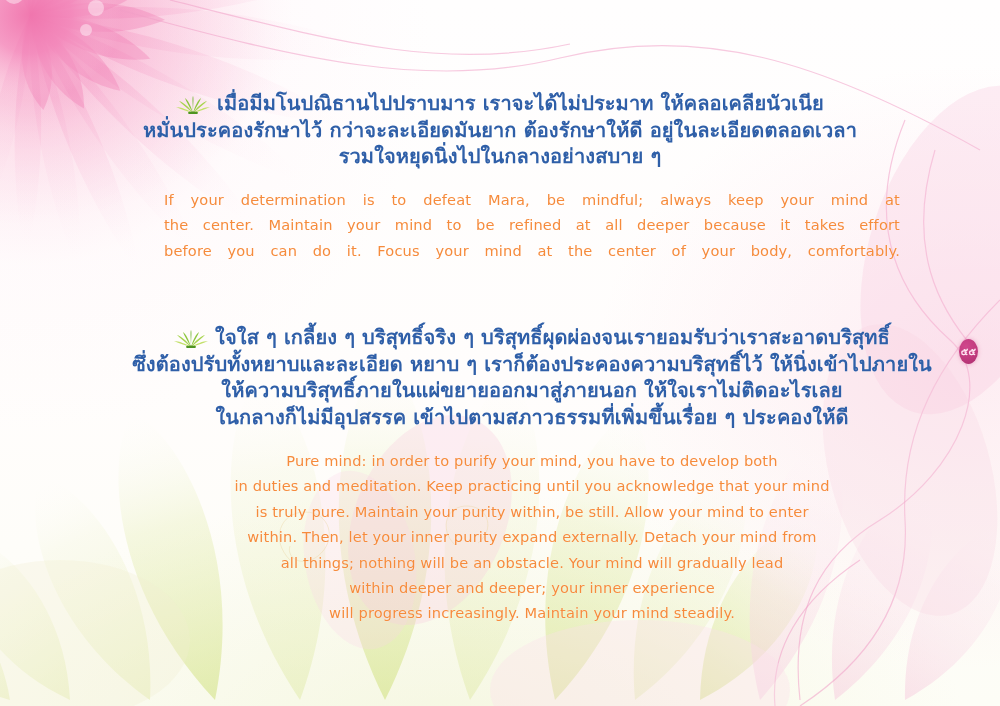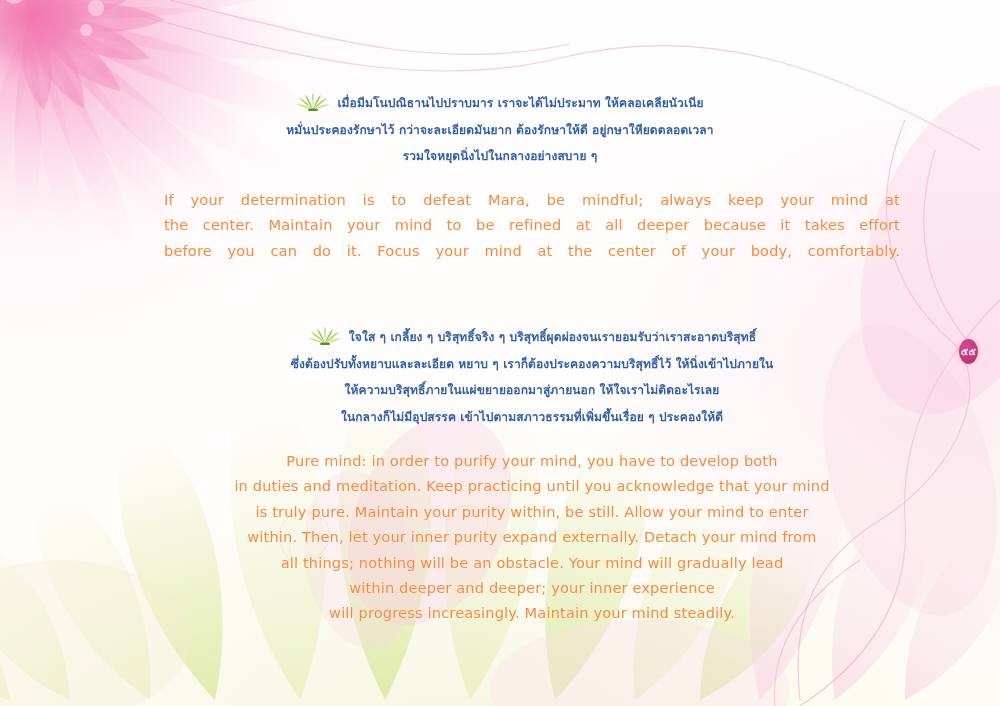--- a/index.html
+++ b/index.html
@@ -34,21 +34,21 @@
   
   #content{
     position:absolute;left:0;top:0;width:1000px;height:706px;
   }
 
   .block{position:absolute;width:100%;text-align:center;}
 
   .thai{
     color:#2f5fa8;
     font-weight:bold;
-    font-size:12px;
+    font-size:20px;
     line-height:26.5px;
     letter-spacing:.1px;
     text-shadow:0 0 1px rgba(255,255,255,.9);
   }
   .thai .ln{display:block;white-space:nowrap;}
 
   .bullet-lotus{
     display:inline-block;
     vertical-align:-4px;
     width:34px;height:19px;
@@ -290,21 +290,21 @@
               <path d="M17 18 C21 11, 24 6, 25 3 C22 5, 19 11, 17 18 Z" fill="#8dc63f"></path>
               <path d="M17 18 C11 13, 6 9, 3 6 C7 7, 13 12, 17 18 Z" fill="#a8d44f"></path>
               <path d="M17 18 C23 13, 28 9, 31 6 C27 7, 21 12, 17 18 Z" fill="#a8d44f"></path>
               <path d="M17 18 C10 16, 4 14, 0 12 C5 12, 12 15, 17 18 Z" fill="#c3e06a"></path>
               <path d="M17 18 C24 16, 30 14, 34 12 C29 12, 22 15, 17 18 Z" fill="#c3e06a"></path>
               <ellipse cx="17" cy="18" rx="5" ry="1.4" fill="#4f9421"></ellipse>
             </g>
           </svg>
         </span><span>เมื่อมีมโนปณิธานไปปราบมาร เราจะได้ไม่ประมาท ให้คลอเคลียนัวเนีย</span>
       </span>
-      <span class="ln">หมั่นประคองรักษาไว้ กว่าจะละเอียดมันยาก ต้องรักษาให้ดี อยู่กษาใหียดตลอดเวลา</span>
+      <span class="ln">หมั่นประคองรักษาไว้ กว่าจะละเอียดมันยาก ต้องรักษาให้ดี อยู่ในละเอียดตลอดเวลา</span>
       <span class="ln">รวมใจหยุดนิ่งไปในกลางอย่างสบาย ๆ</span>
     </div>
 
     <div class="block eng" id="s1-eng" style="top:187px;">
       <span class="just">If your determination is to defeat Mara, be mindful; always keep your mind at</span>
       <span class="just">the center. Maintain your mind to be refined at all deeper because it takes effort</span>
       <span class="just">before you can do it. Focus your mind at the center of your body, comfortably.</span>
     </div>
 
     <div class="block thai" id="s2-thai" style="top:324px;padding-left:32px;">

